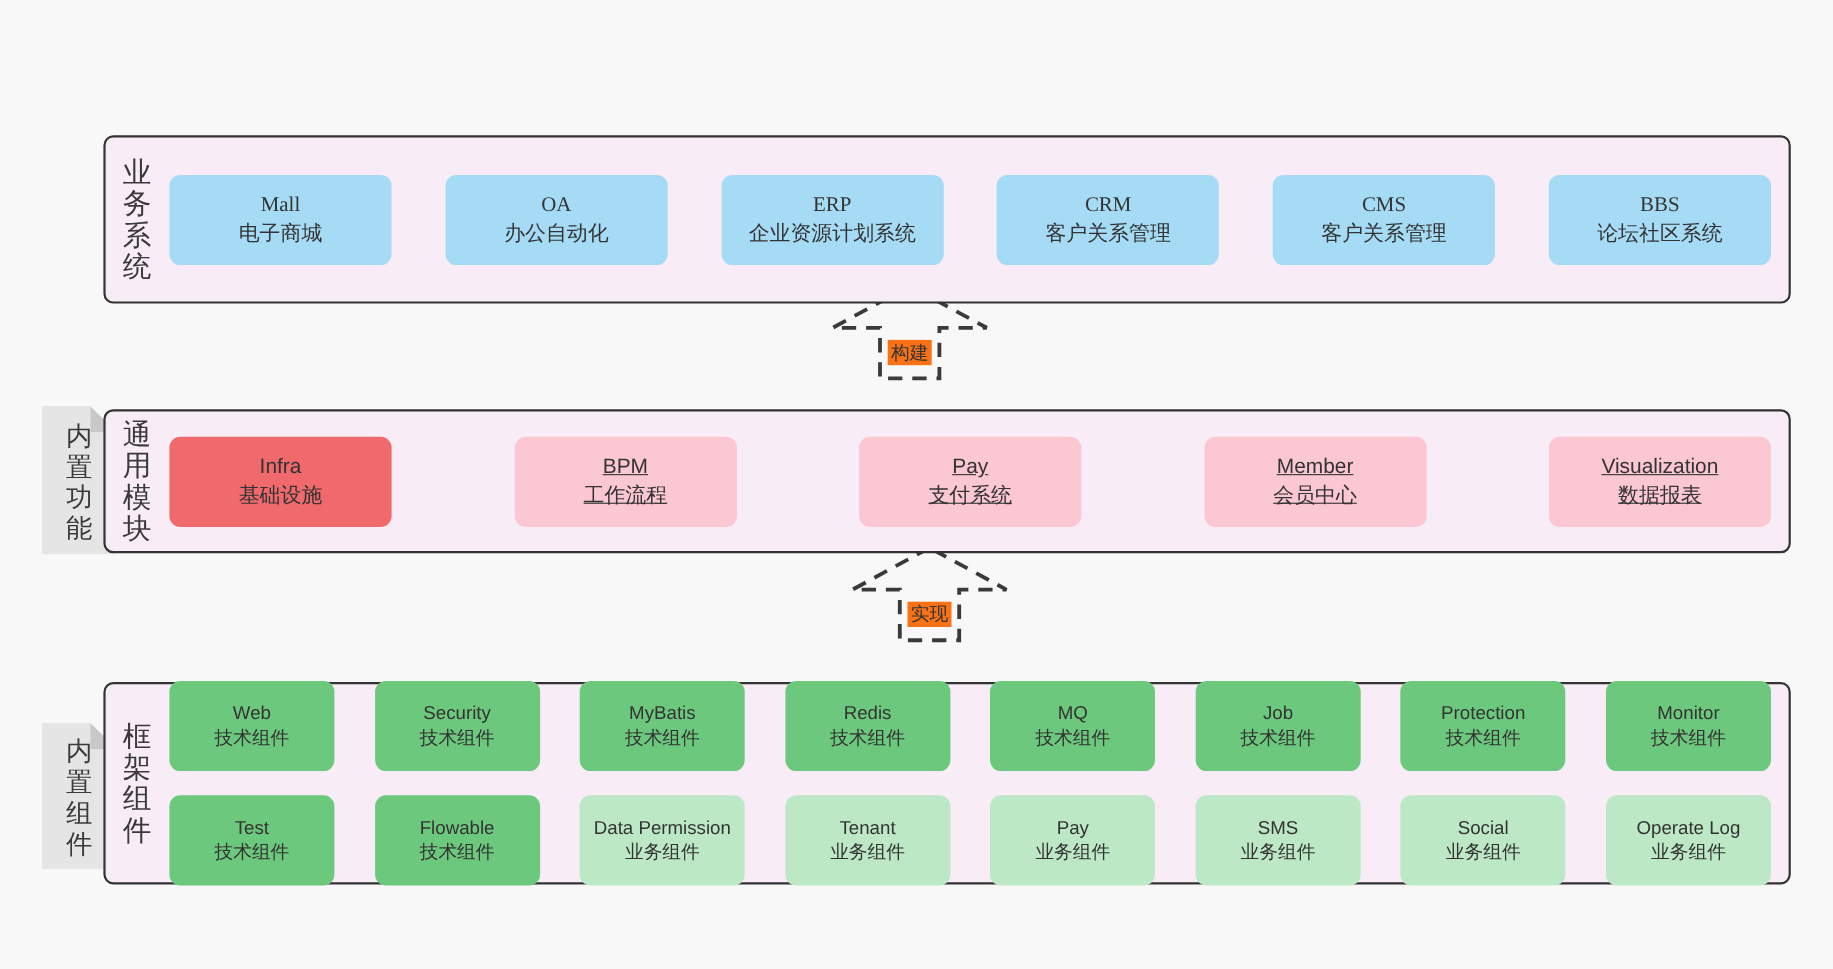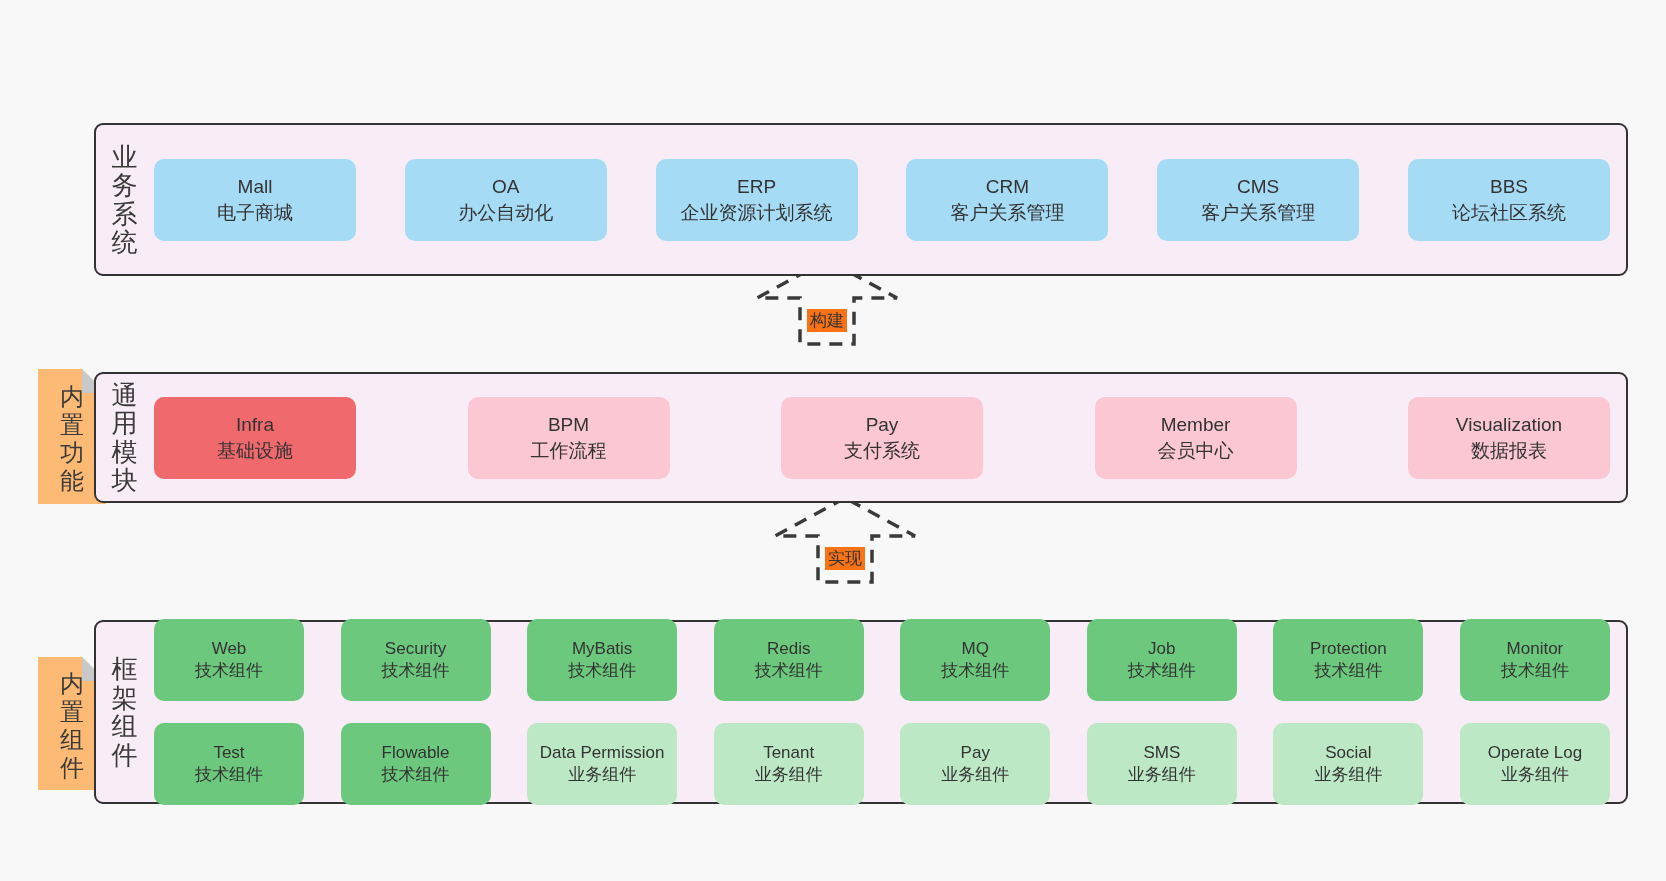--- a/index.html
+++ b/index.html
@@ -26,28 +26,28 @@
   }
   .box-row{display:flex;justify-content:space-between;align-items:center;}
   
   .module-box{
     height:82px;border-radius:10px;display:flex;flex-direction:column;
     justify-content:center;align-items:center;text-align:center;
     box-sizing:border-box;padding:2px 6px;flex:0 0 auto;
   }
   .wide-boxes .module-box{width:202px;font-size:19px;line-height:1.32;}
   .narrow-boxes .module-box{width:150px;font-size:17px;line-height:1.28;}
-  .module-box.blue{background:#a6dbf5;}
+  .module-box.blue{background:#a6dbf5;font-family:Liberation Serif, serif;}
   .module-box.red{background:#f0696d;}
-  .module-box.pink{background:#fbc7d2;}
+  .module-box.pink{background:#fbc7d2;text-decoration:underline;}
   .module-box.green{background:#6bc87c;}
   .module-box.green-light{background:#bce8c5;}
   
   .note{
-    position:absolute;left:38px;width:68px;background:#fdba74;z-index:0;
+    position:absolute;left:38px;width:68px;background:#e5e5e5;z-index:0;
     clip-path:polygon(0 0,calc(100% - 24px) 0,100% 24px,100% 100%,0 100%);
   }
   .note-1{top:369px;height:135px;}
   .note-2{top:657px;height:133px;}
   .note .fold{
     position:absolute;top:0;right:0;width:24px;height:24px;background:#c8c8c8;
     clip-path:polygon(0 0,100% 100%,0 100%);
   }
   .note-text{
     position:absolute;left:50%;top:52%;transform:translate(-50%,-50%);

